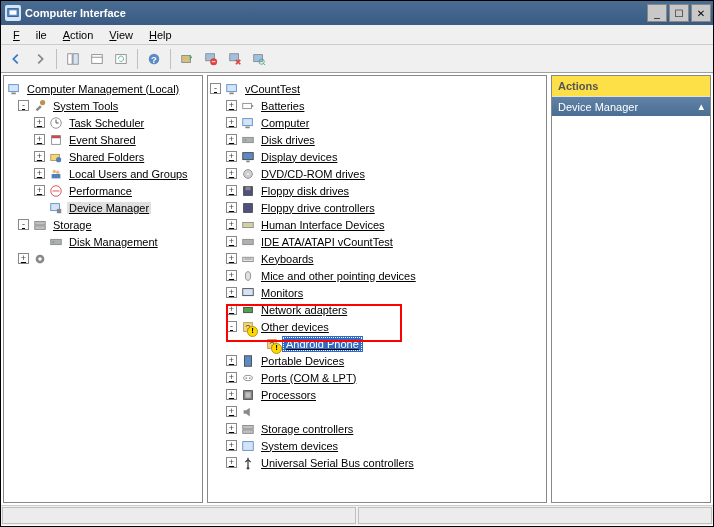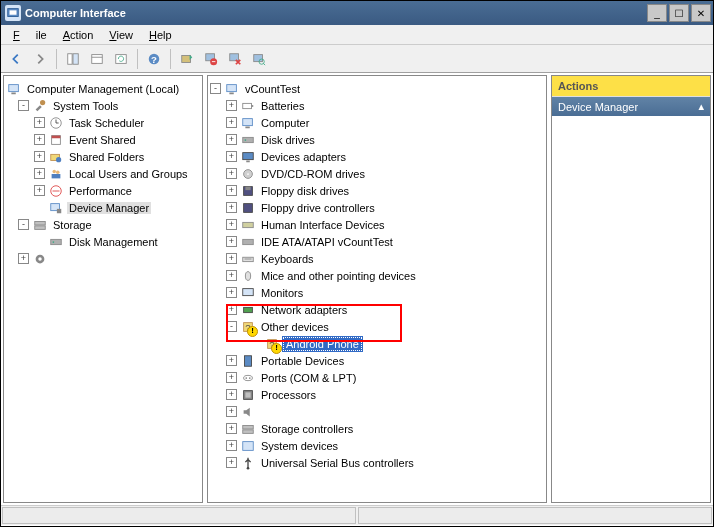--- a/index.html
+++ b/index.html
@@ -18,21 +18,21 @@
 .toolbar { height: 28px; background: #f0f0f0; display: flex; align-items: center; padding: 0 4px; gap: 2px; border-bottom: 1px solid #a0a0a0; }
 .toolbar .tb { width: 22px; height: 22px; border: 1px solid transparent; display: flex; align-items: center; justify-content: center; cursor: pointer; }
 .toolbar .sep { width: 1px; height: 20px; background: #c0c0c0; margin: 0 3px; }
 
 .content { display: flex; height: 432px; }
 .pane { border: 1px solid #888; margin: 2px; background: #fff; overflow: auto; }
 .left { width: 200px; }
 .middle { flex: 1; }
 .right { width: 160px; }
 
-.tree { padding: 4px 2px; }
+.tree { padding: 4px 2px; text-decoration: underline; }
 .node { display: flex; align-items: center; height: 17px; white-space: nowrap; cursor: default; }
 .tw { display: inline-block; width: 11px; height: 11px; border: 1px solid #888; margin-right: 3px; font-size: 9px; line-height: 9px; text-align: center; color: #444; background: #fff; cursor: pointer; }
 .tw.blank { border: none; background: none; }
 .nicon { width: 16px; height: 16px; margin-right: 3px; display: inline-flex; align-items: center; justify-content: center; }
 .nl { padding: 0 2px; }
 .nl.sel { background: #e0e0e0; }
 .nl.sel2 { background: #316ac5; color: #fff; border: 1px dotted #fff; outline: 1px solid #316ac5; }
 .warn { position: relative; }
 .warn::after { content: '!'; position: absolute; right: -2px; bottom: -2px; width: 9px; height: 9px; background: #ffd800; border: 1px solid #c09000; border-radius: 50%; font-size: 8px; line-height: 8px; text-align: center; color: #000; font-weight: bold; }
 
@@ -298,21 +298,21 @@
           <span class="nl">Disk drives</span>
         </div>
         <div class="node" style="padding-left: 16px;">
           <span class="tw">+</span>
           <span class="nicon">
             <svg viewBox="0 0 16 16">
               <rect x="2" y="3" width="12" height="8" fill="#5b8bc4" stroke="#444"></rect>
               <rect x="6" y="12" width="4" height="2" fill="#888"></rect>
             </svg>
           </span>
-          <span class="nl">Devices adapters</span>
+          <span class="nl">Display devices</span>
         </div>
         <div class="node" style="padding-left: 16px;">
           <span class="tw">+</span>
           <span class="nicon">
             <svg viewBox="0 0 16 16">
               <circle cx="8" cy="8" r="5" fill="#d0d0d0" stroke="#888"></circle>
               <circle cx="8" cy="8" r="1" fill="#fff"></circle>
             </svg>
           </span>
           <span class="nl">DVD/CD-ROM drives</span>

